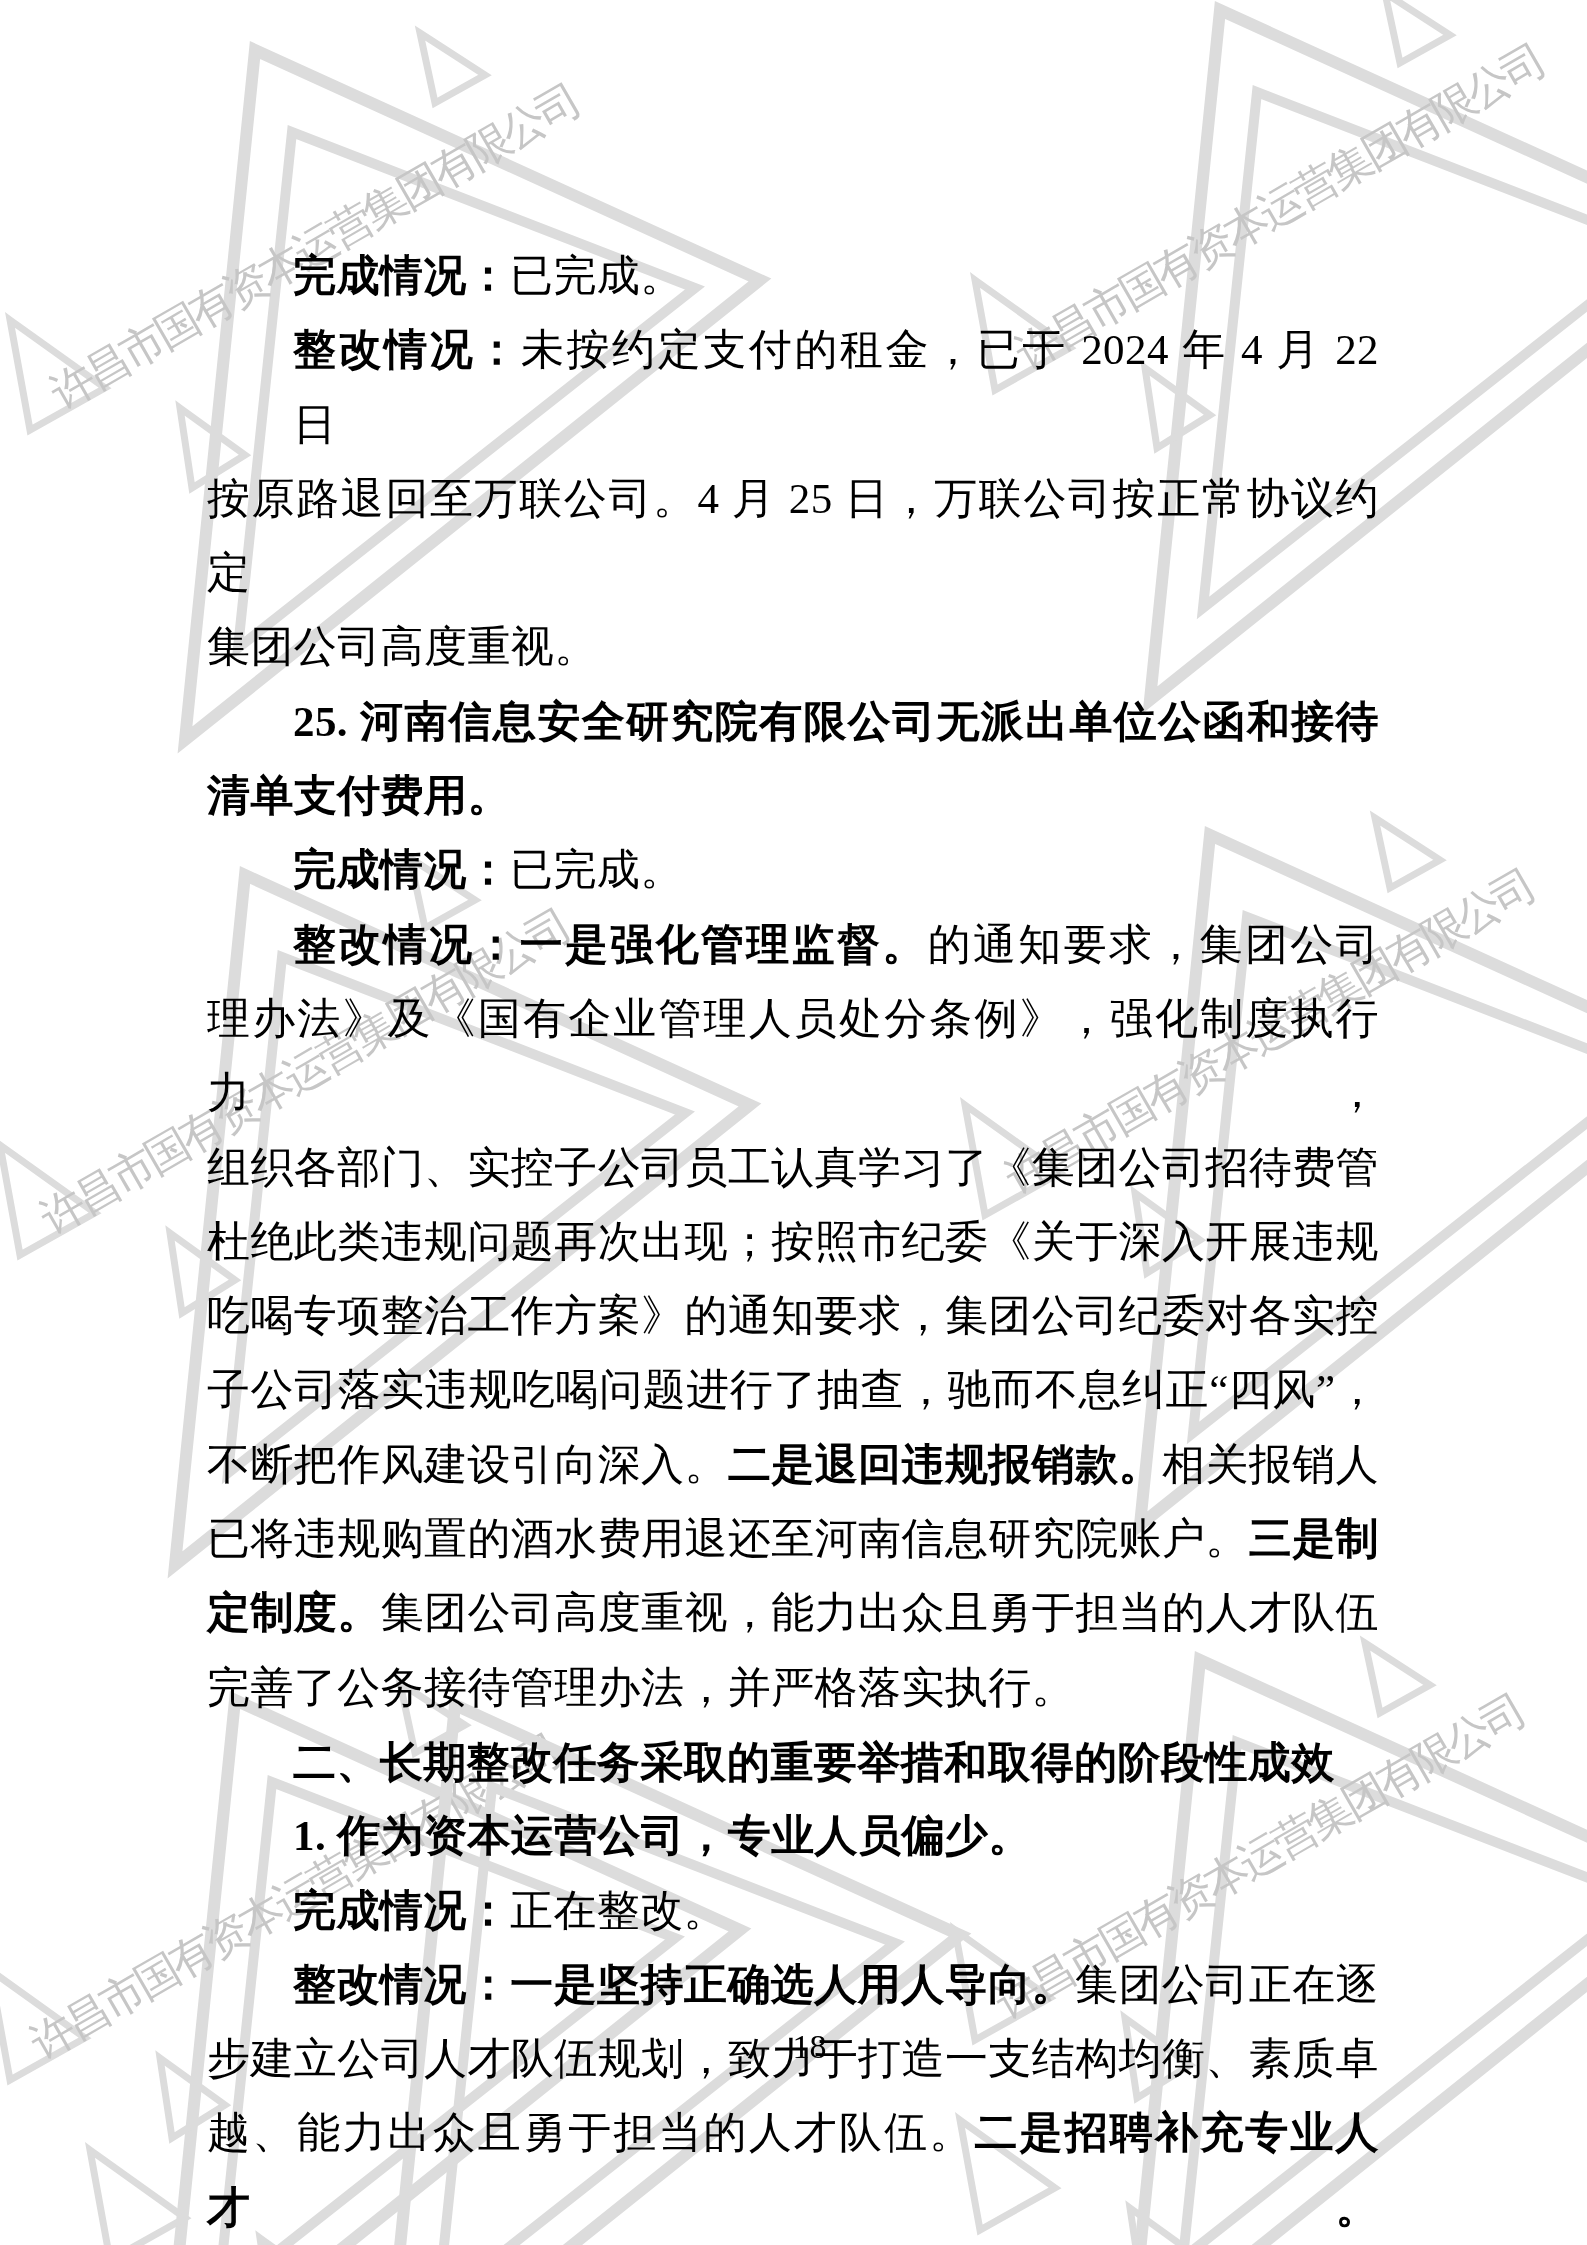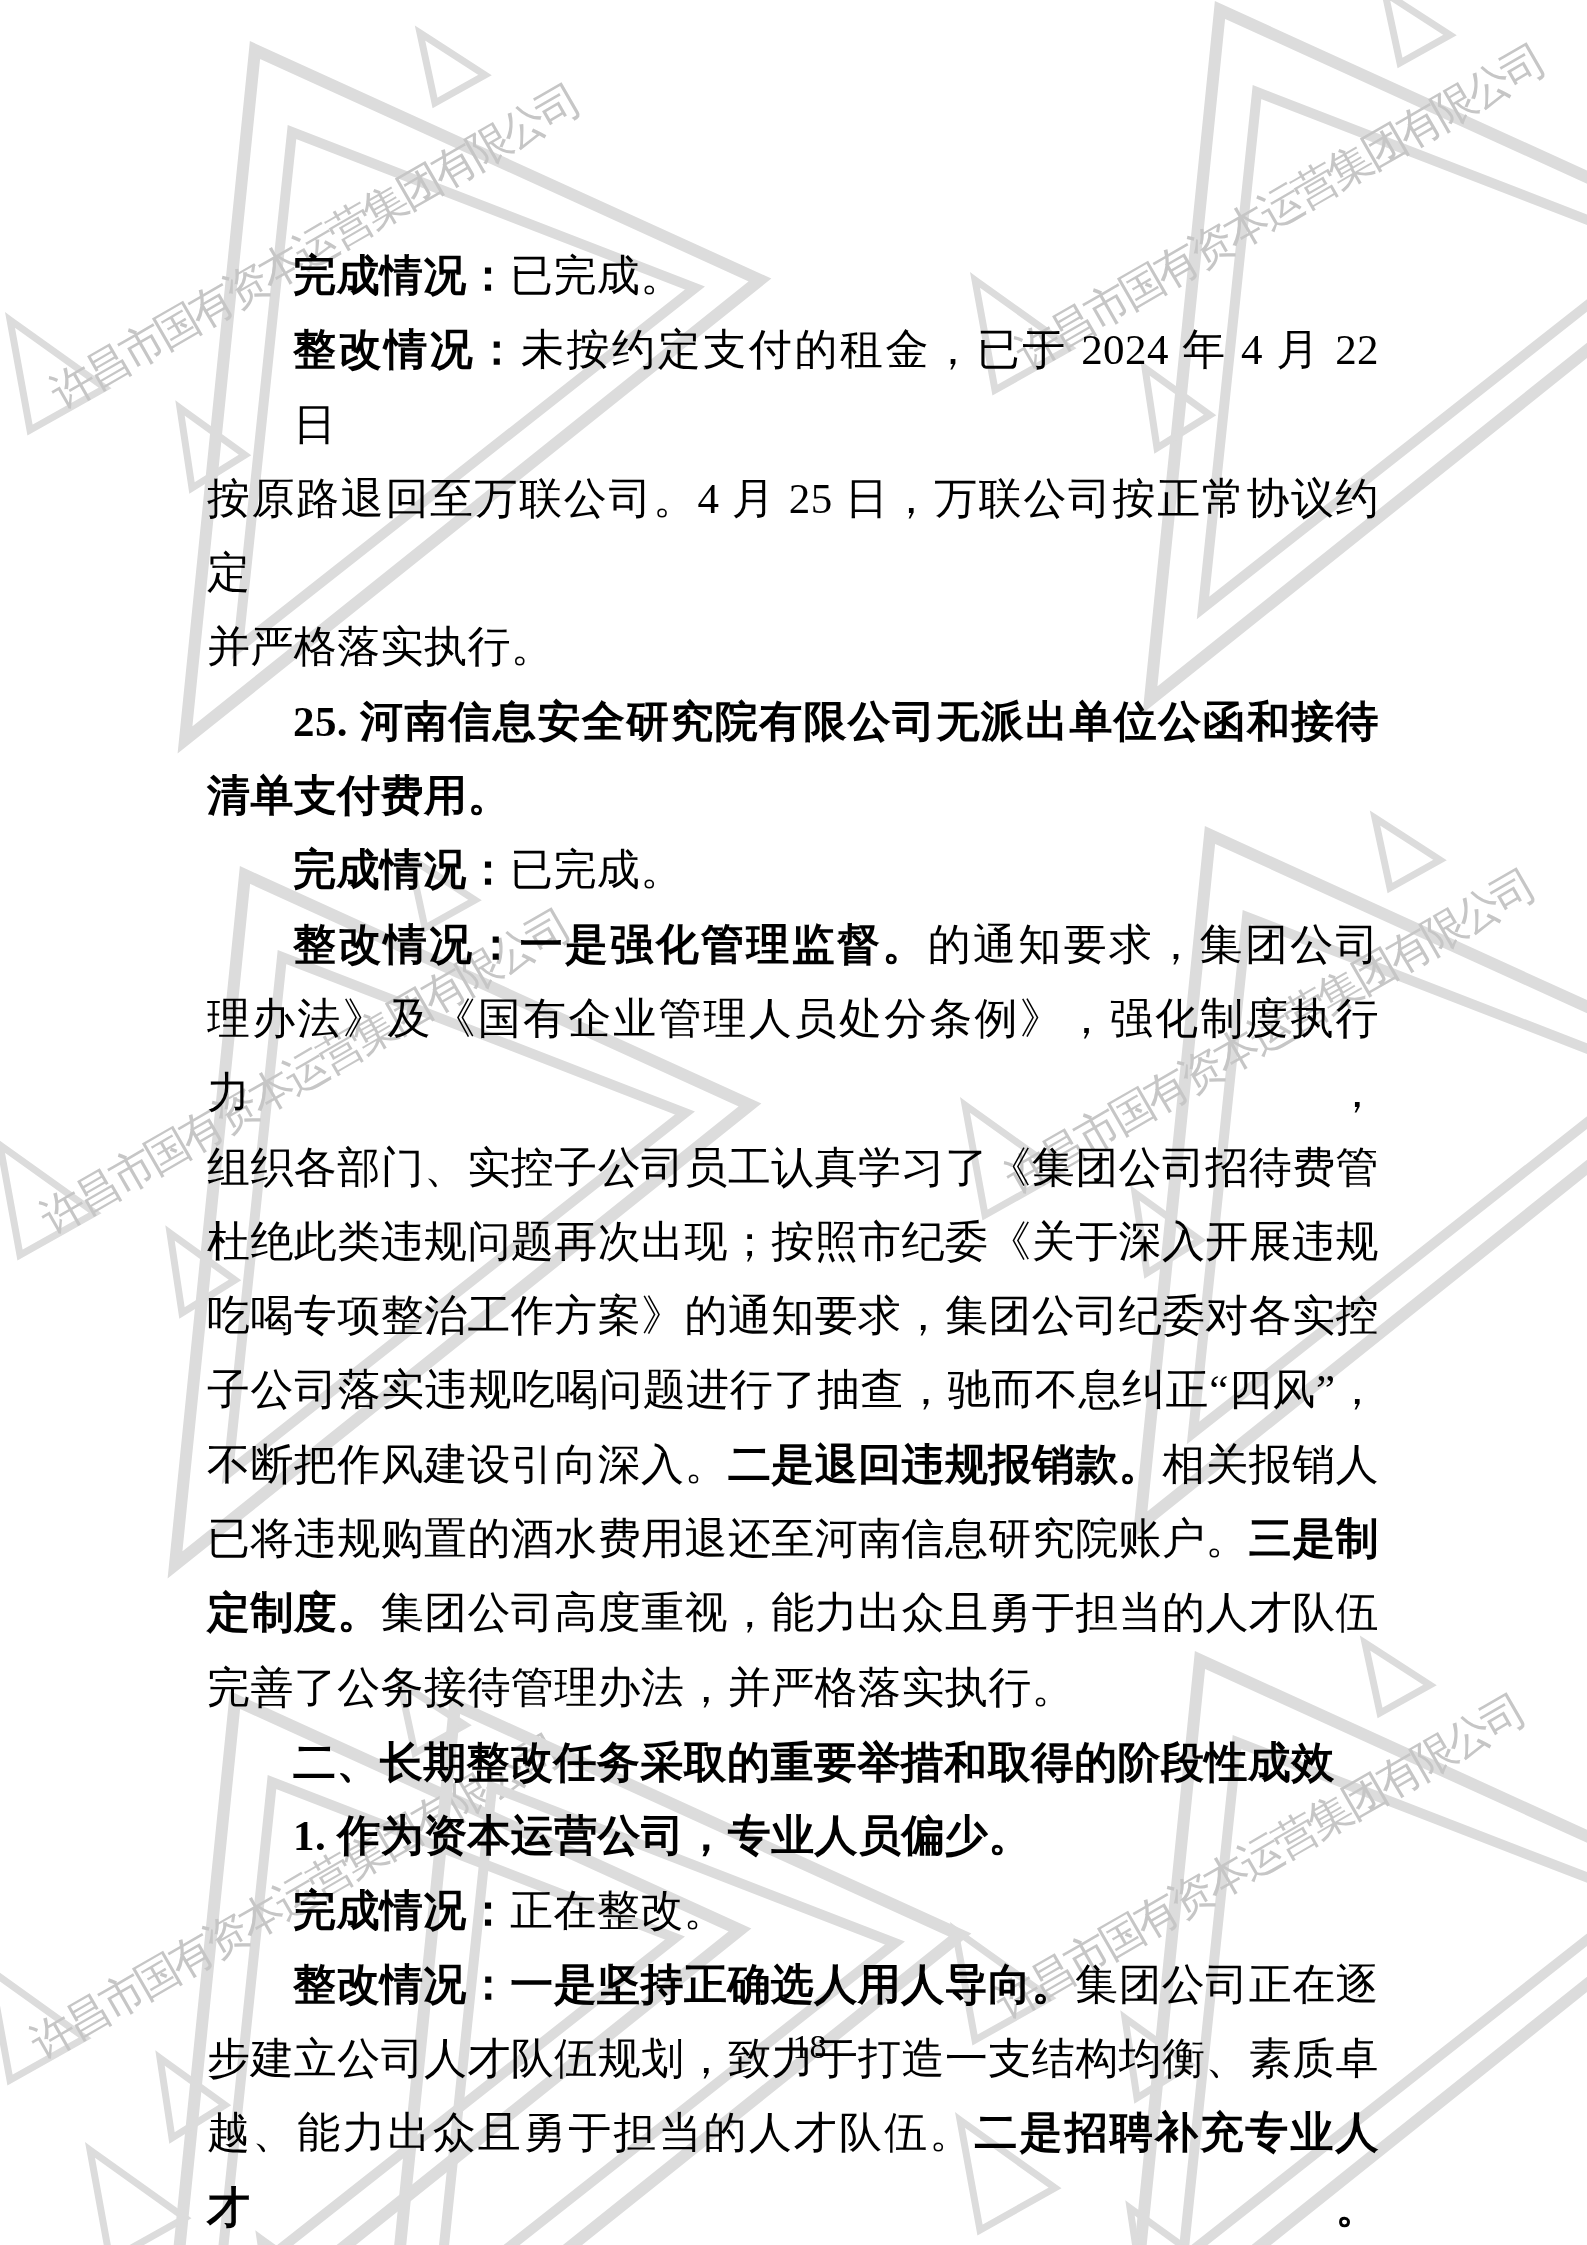--- a/index.html
+++ b/index.html
@@ -104,21 +104,21 @@
   <g transform="translate(960,2090)">
     <path class="tri small" d="M 0,30 L 95,98 L 20,140 Z"></path>
     <path class="tri small" d="M 170,118 L 235,165 L 182,198 Z"></path>
   </g>
 </svg>
 
 <div id="text-layer">
     <div class="line indent"><span class="b">完成情况：</span><span>已完成。</span></div>
     <div class="line indent fill"><span class="b">整改情况：</span><span>未按约定支付的租金，已于 2024 年 4 月 22 日</span></div>
     <div class="line fill"><span>按原路退回至万联公司。4 月 25 日，万联公司按正常协议约定</span></div>
-    <div class="line"><span>并严格落实执行。</span></div>
+    <div class="line"><span>集团公司高度重视。</span></div>
     <div class="line indent fill"><span class="b">25. 河南信息安全研究院有限公司无派出单位公函和接待</span></div>
     <div class="line"><span class="b">清单支付费用。</span></div>
     <div class="line indent"><span class="b">完成情况：</span><span>已完成。</span></div>
     <div class="line indent fill"><span class="b">整改情况：</span><span class="b">一是强化管理监督。</span><span>的通知要求，集团公司</span></div>
     <div class="line fill"><span>理办法》及《国有企业管理人员处分条例》，强化制度执行力，</span></div>
     <div class="line fill"><span>组织各部门、实控子公司员工认真学习了《集团公司招待费管</span></div>
     <div class="line fill"><span>杜绝此类违规问题再次出现；按照市纪委《关于深入开展违规</span></div>
     <div class="line fill"><span>吃喝专项整治工作方案》的通知要求，集团公司纪委对各实控</span></div>
     <div class="line fill"><span>子公司落实违规吃喝问题进行了抽查，驰而不息纠正“四风”，</span></div>
     <div class="line fill"><span>不断把作风建设引向深入。</span><span class="b">二是退回违规报销款。</span><span>相关报销人</span></div>

